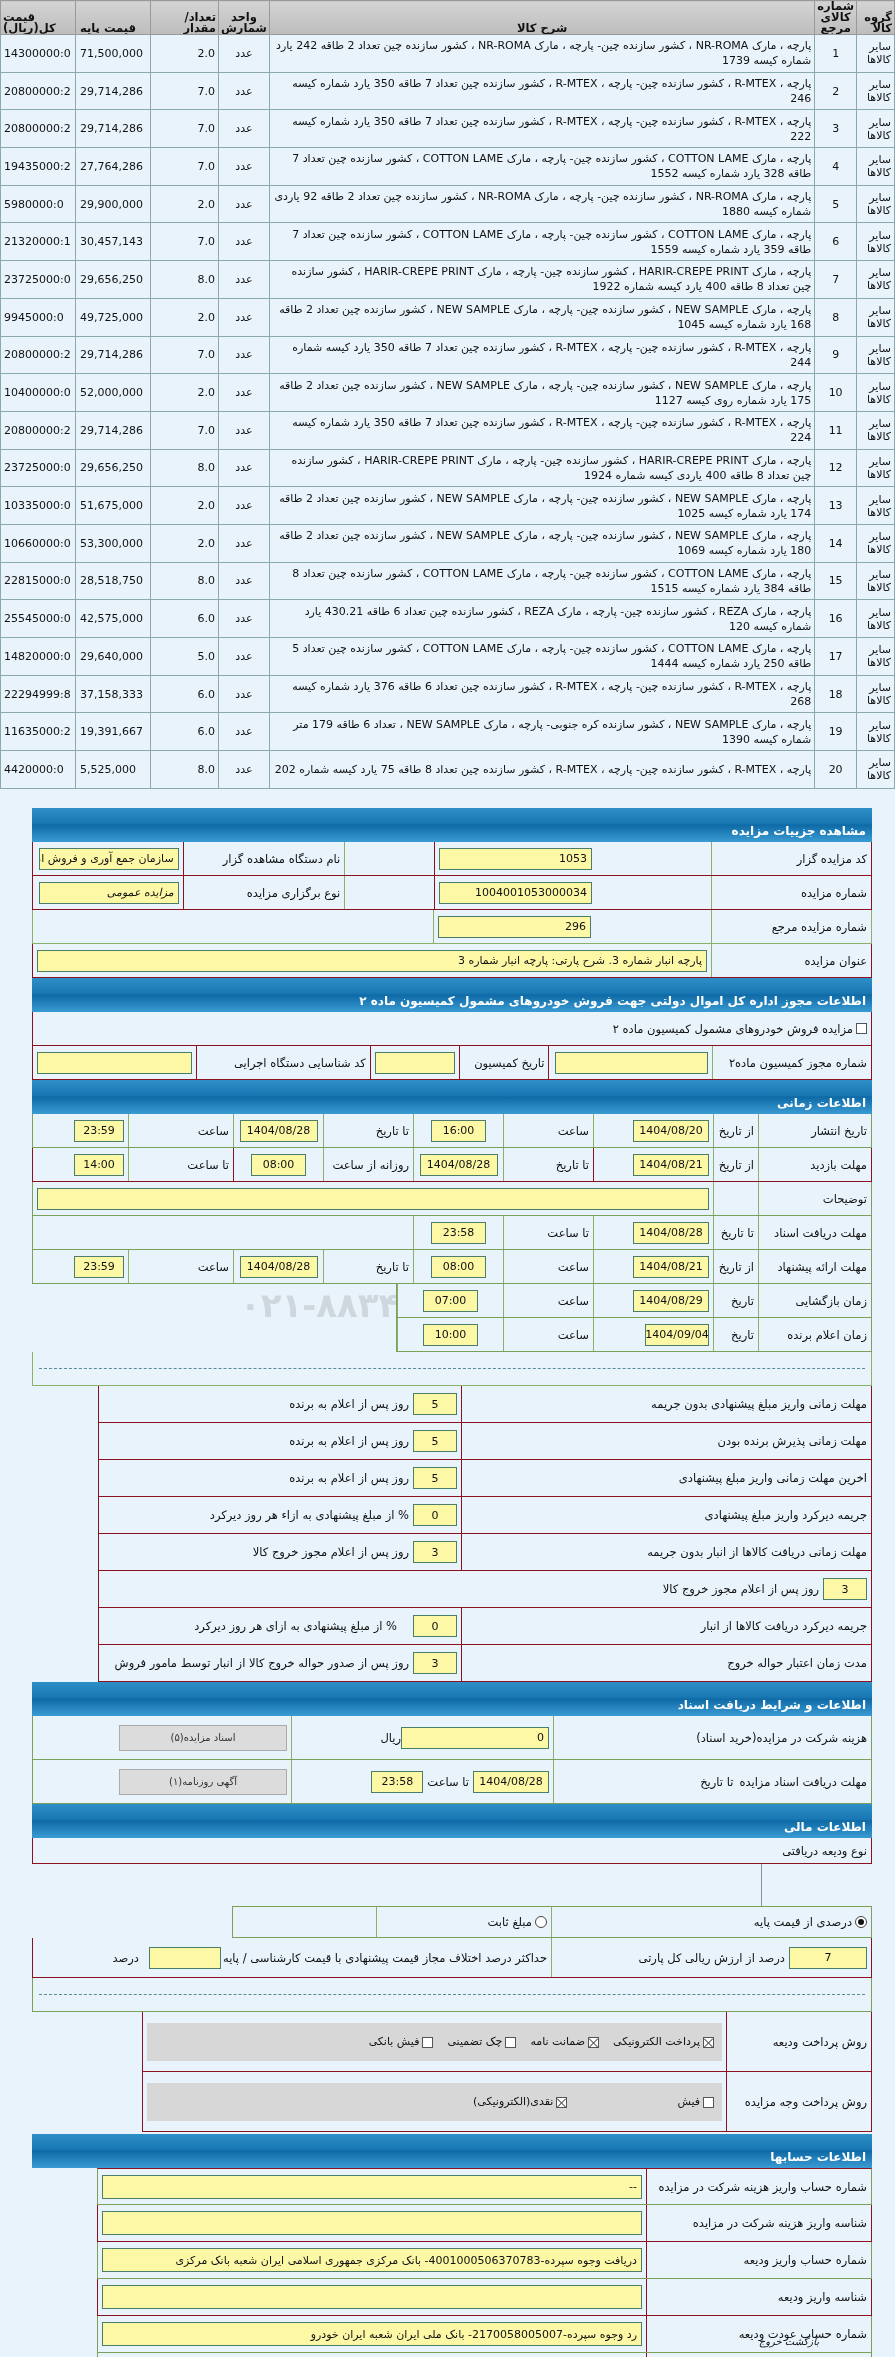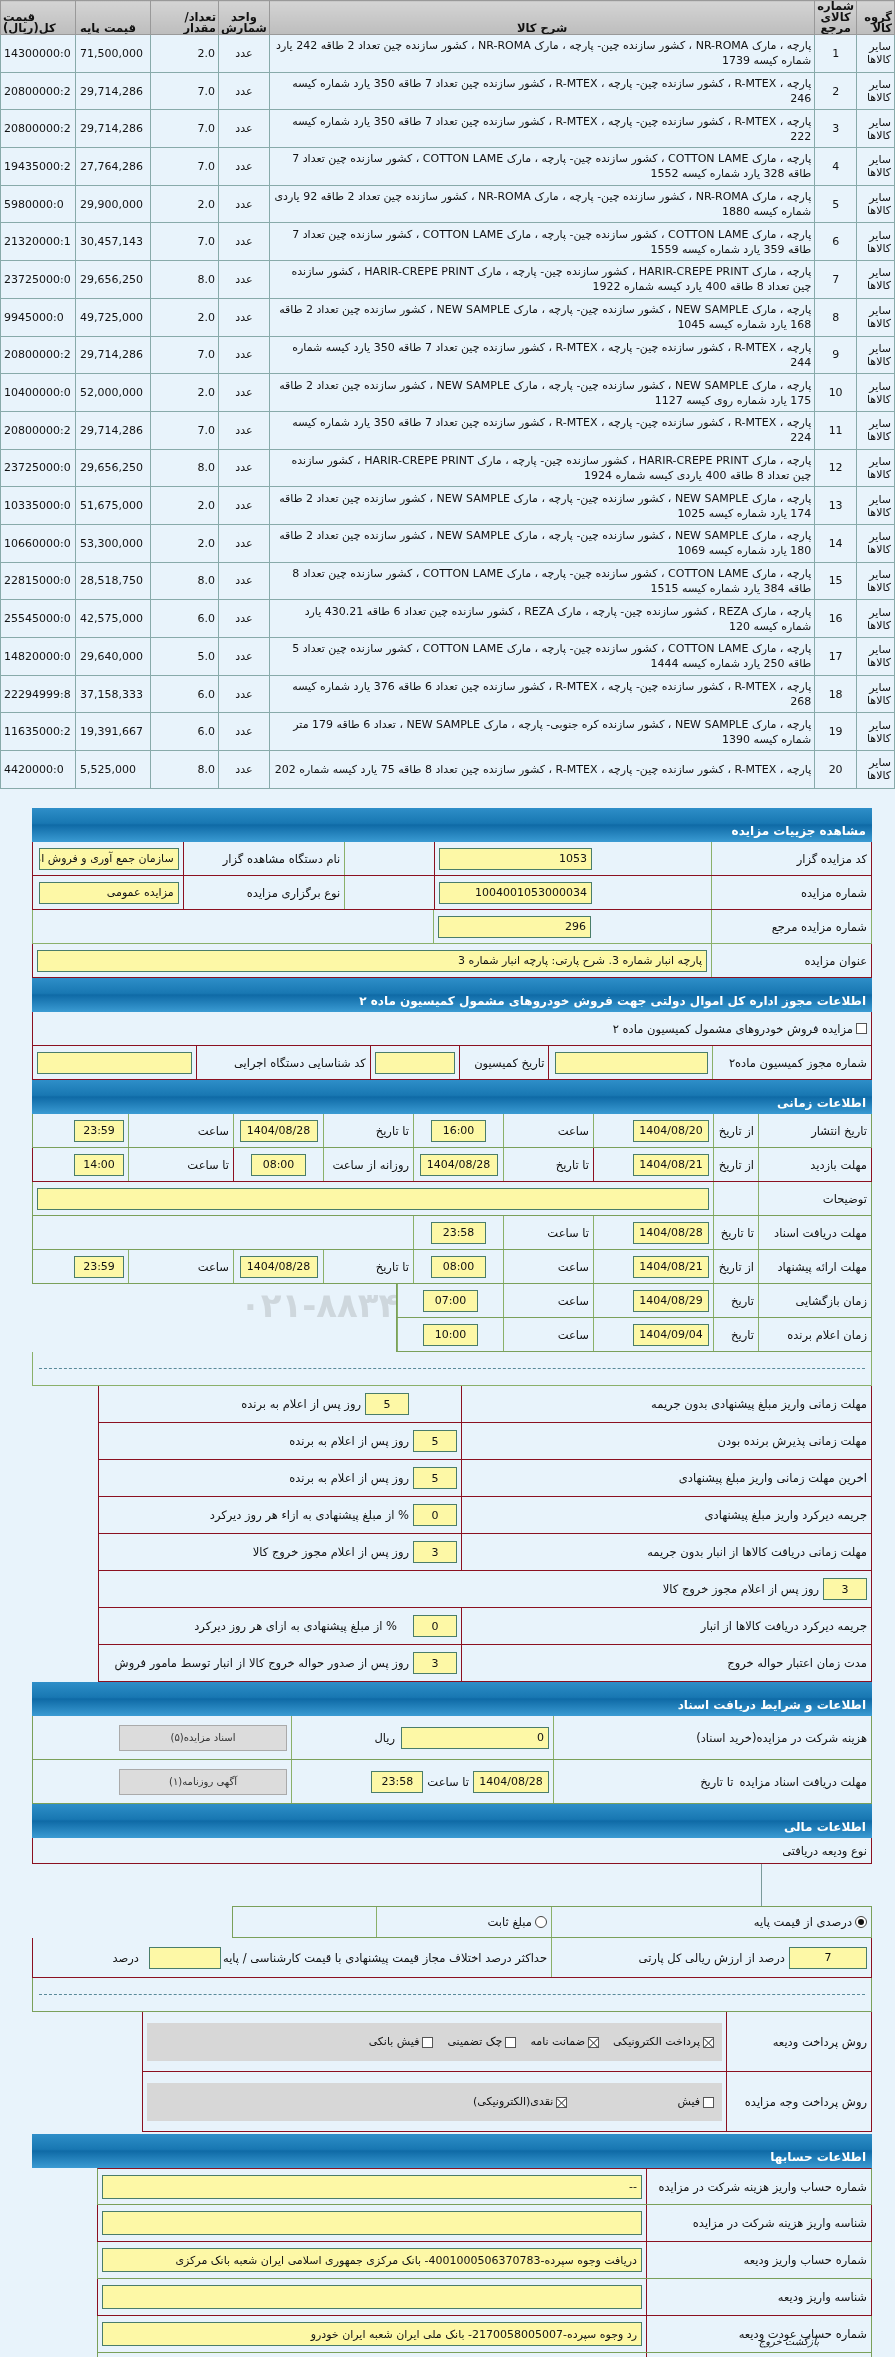--- a/index.html
+++ b/index.html
@@ -271,21 +271,21 @@
     <div class="cell" style="width:160px;border-left-color:#8ab06a;">
         <span class="lbl">شماره مزایده</span>
       </div>
     <div class="cell" style="width:278px;justify-content:flex-end;border-left-color:#8b1020;">
         <div class="inp num" style="width:153px;">1004001053000034</div>
       </div>
     <div class="cell" style="width:90px;border-left-color:#8ab06a;"></div>
     <div class="cell" style="width:162px;border-left-color:#8b1020;">
         <span class="lbl">نوع برگزاری مزایده</span>
       </div>
-    <div class="cell" style="width:150px;">
+    <div class="cell" style="width:150px;font-style:italic;">
         <div class="inp" style="width:140px;">مزایده عمومی</div>
       </div>
   </div>
   <div class="row" style="border-color:#8ab06a;">
     <div class="cell" style="width:160px;">
         <span class="lbl">شماره مزایده مرجع</span>
       </div>
     <div class="cell" style="width:278px;justify-content:flex-end;">
         <div class="inp num" style="width:153px;">296</div>
       </div>
@@ -461,36 +461,36 @@
       </div>
   </div>
   <div class="row" style="width:476px;margin-right:0;margin-left:auto;">
     <div class="cell" style="width:113px;">
         <span class="lbl">زمان اعلام برنده</span>
       </div>
     <div class="cell" style="width:45px;">
         <span class="lbl">تاریخ</span>
       </div>
     <div class="cell" style="width:120px;">
-        <div class="inp center" style="width:76px;">1404/09/04</div>
+        <div class="inp center" style="width:64px;">1404/09/04</div>
       </div>
     <div class="cell" style="width:90px;">
         <span class="lbl">ساعت</span>
       </div>
     <div class="cell" style="flex:1;justify-content:center;border-left:1px solid #8ab06a;">
         <div class="inp center" style="width:55px;">10:00</div>
       </div>
   </div>
   <div class="row" style="height:34px;border-color:#8ab06a;">
       <div class="dotted"></div>
     </div>
 
   <div id="deadlines" style="margin-left:66px;">
       <div class="row red" style="height: 37px;">
-        <div class="cell" style="width:410px;border-left-color:#8b1020;margin-left:48px;">
+        <div class="cell" style="width:410px;border-left-color:#8b1020;">
           <span class="lbl">مهلت زمانی واریز مبلغ پیشنهادی بدون جریمه</span>
         </div>
   <div class="cell" style="flex:1;">
           <div class="inp center" style="width:44px;">5</div>
           <span class="lbl" style="margin-right:4px;">روز پس از اعلام به برنده</span>
         </div>
       </div>
       <div class="row red" style="height: 37px;">
         <div class="cell" style="width:410px;border-left-color:#8b1020;">
           <span class="lbl">مهلت زمانی پذیرش برنده بودن</span>
@@ -553,21 +553,21 @@
       </div>
     </div>
 
   <div class="sec-head">اطلاعات و شرایط دریافت اسناد</div>
   <div class="row" style="height:44px;">
     <div class="cell" style="width:318px;">
         <span class="lbl">هزینه شرکت در مزایده(خرید اسناد)</span>
       </div>
     <div class="cell" style="width:262px;">
       <div class="inp num" style="width:148px;">0</div>
-      <span class="lbl" style="margin-right:6px;">ریال</span>
+      <span class="lbl" style="">ریال</span>
     </div>
     <div class="cell" style="flex:1;">
         <div class="btn" style="width:168px;">اسناد مزایده(۵)</div>
       </div>
   </div>
   <div class="row" style="height:44px;">
     <div class="cell" style="width:318px;">
         <span class="lbl">مهلت دریافت اسناد مزایده</span>
       <span class="lbl" style="margin-right:6px;">تا تاریخ</span>
       </div>

